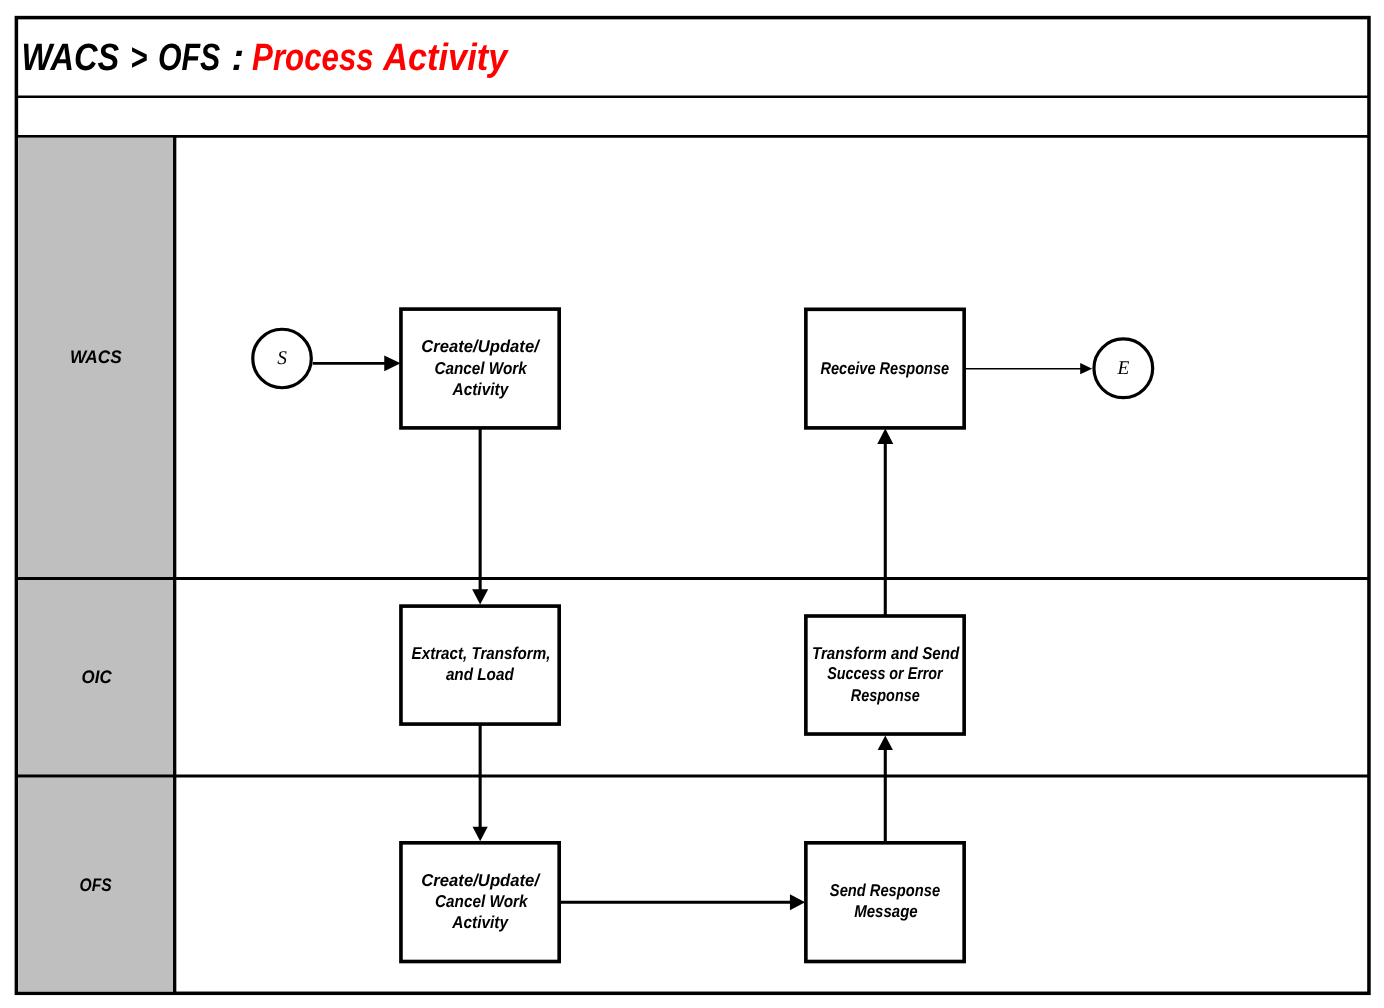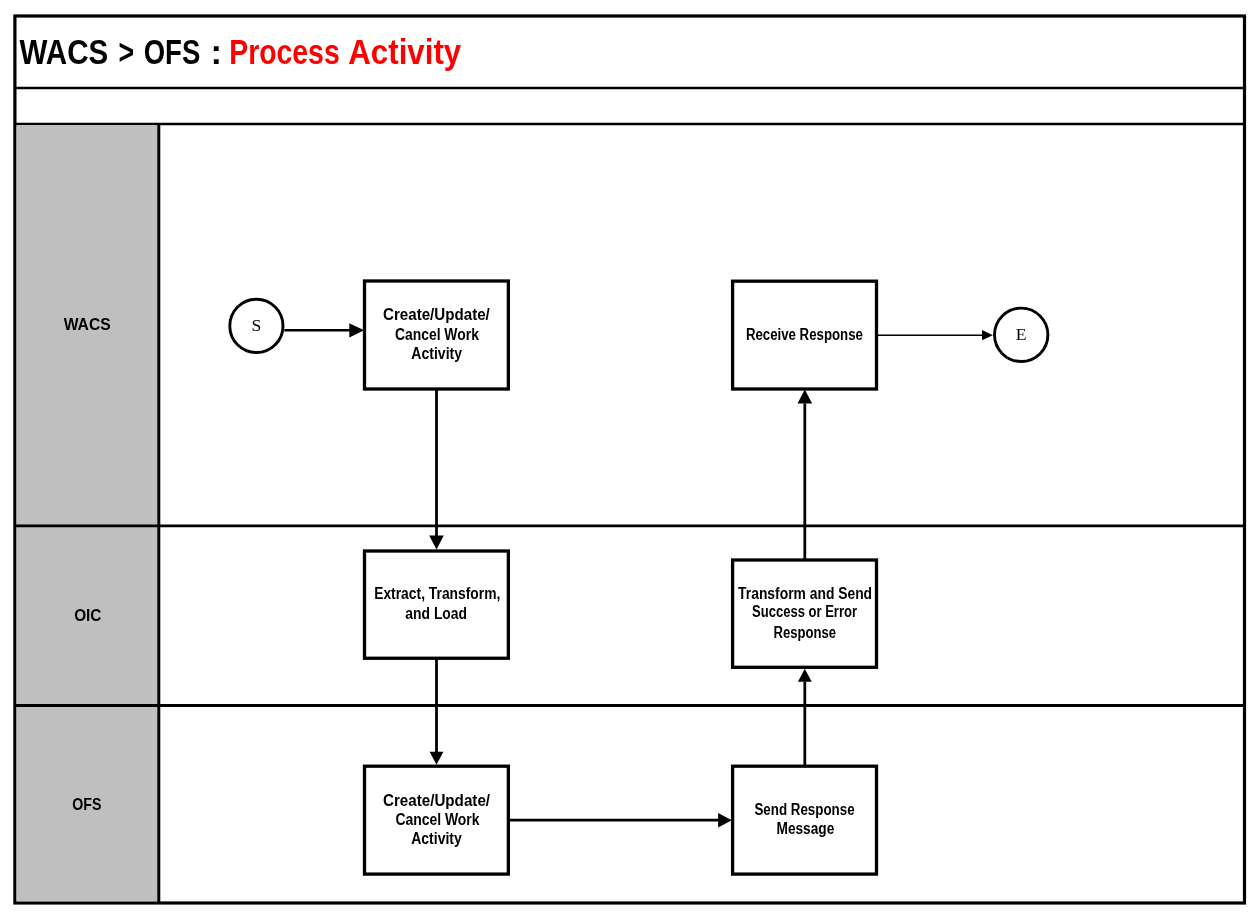--- a/index.html
+++ b/index.html
@@ -1,18 +1,18 @@
 <!DOCTYPE html>
 <html><head>
 <meta charset="utf-8">
 <title>WACS &gt; OFS : Process Activity</title>
 <style>
   html,body{margin:0;padding:0;background:#ffffff;}
   body{width:1258px;height:916px;overflow:hidden;font-family:"Liberation Sans",sans-serif;}
-  #stage{position:relative;width:1258px;height:832px;}
+  #stage{position:relative;width:1258px;height:832px;font-style:italic;}
   svg#diagram{position:absolute;left:0;top:0;width:1258px;height:916px;display:block;}
   .ttl{font-family:"Liberation Sans",sans-serif;font-weight:bold;font-size:34.6px;}
   .lane-label{font-family:"Liberation Sans",sans-serif;font-weight:bold;font-size:16.5px;fill:#000;}
   .node-label{font-family:"Liberation Sans",sans-serif;font-weight:bold;font-size:15.6px;fill:#000;}
   .ev-label{font-family:"Liberation Serif",serif;font-weight:normal;font-size:17.6px;fill:#000;}
 </style>
 </head>
 <body>
 
 <div id="stage">

